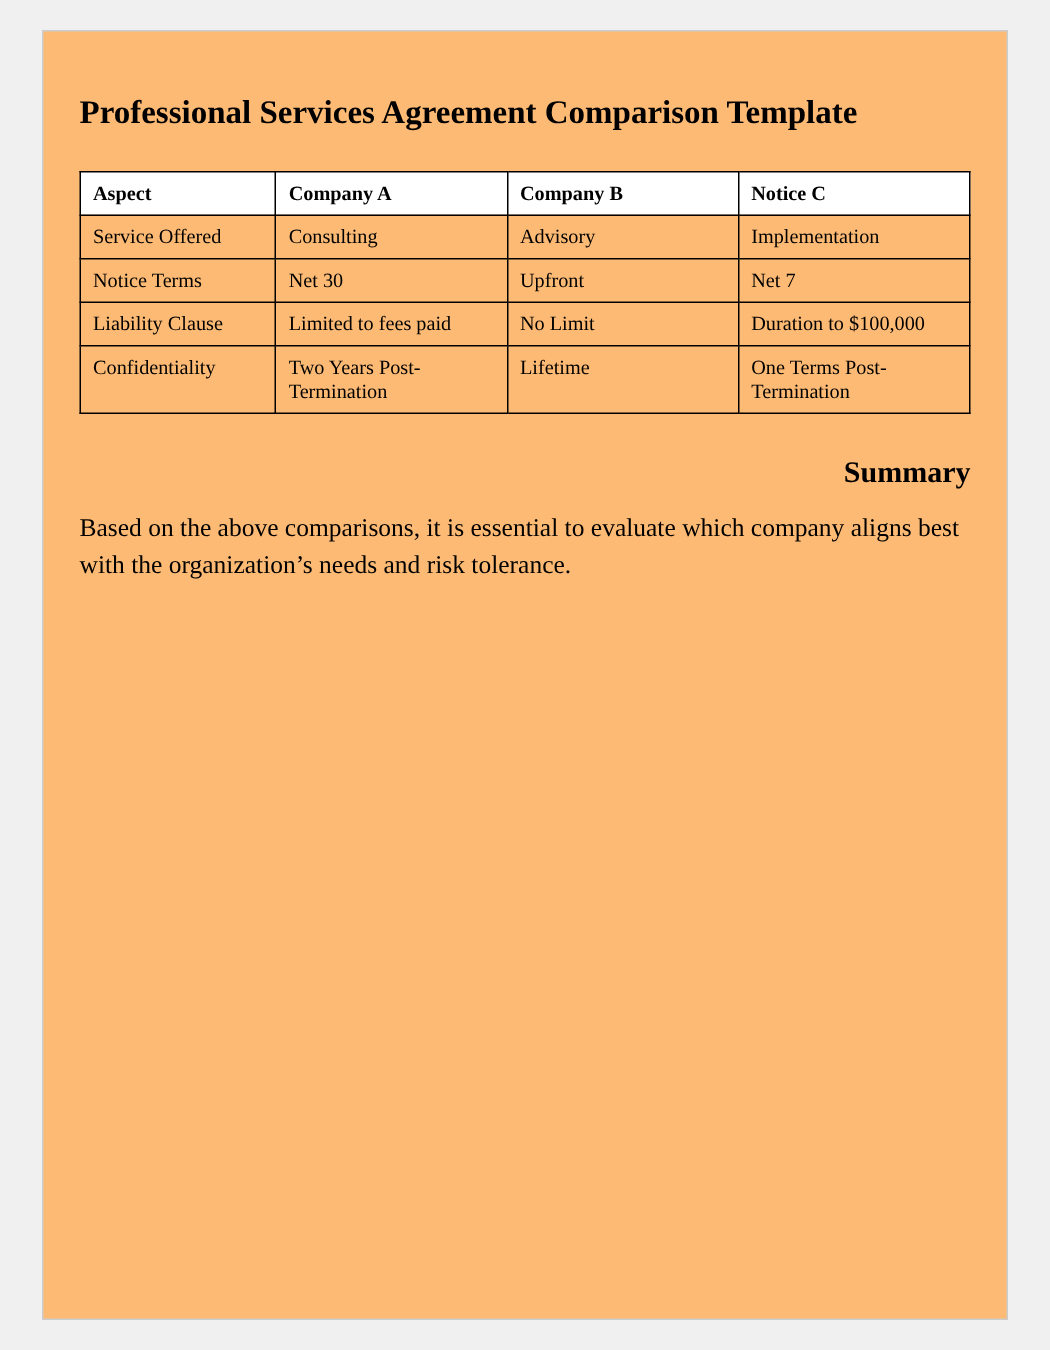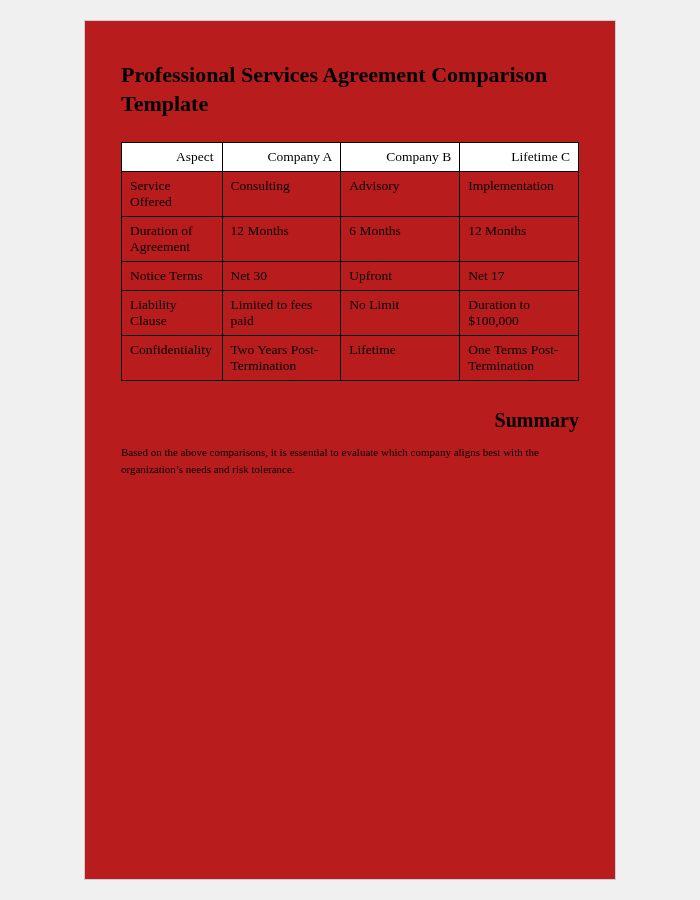--- a/index.html
+++ b/index.html
@@ -12,25 +12,25 @@
       width: 700px;
       height: 900px;
       background: #f0f0f0;
       display: flex;
       align-items: center;
       justify-content: center;
       font-family: Georgia, 'Times New Roman', serif;
     }
 
     .page {
-      width: 532px;
+      width: 644px;
       height: 860px;
-      background: #b91c1c;
+      background: #fdba74;
       border: 1px solid #cccccc;
-      padding: 40px 36px;
+      padding: 40px 24px;
       overflow: hidden;
     }
 
     .title {
       font-size: 22px;
       font-weight: bold;
       line-height: 1.3;
       margin-bottom: 24px;
       color: #000;
     }
@@ -44,22 +44,22 @@
     }
 
     .comparison-table th,
     .comparison-table td {
       border: 1px solid #000;
       padding: 6px 8px;
       vertical-align: top;
     }
 
     .comparison-table thead th {
-      font-weight: normal;
-      text-align: right;
+      font-weight: bold;
+      text-align: left;
       background: #fff;
     }
 
     .comparison-table tbody td {
       font-weight: normal;
     }
 
     .col-aspect { width: 22%; }
     .col-a { width: 26%; }
     .col-b { width: 26%; }
@@ -67,59 +67,53 @@
 
     .summary-title {
       font-size: 20px;
       font-weight: bold;
       margin-bottom: 12px;
       color: #000;
       text-align: right;
     }
 
     .summary-text {
-      font-size: 11px;
+      font-size: 17px;
       line-height: 1.5;
       color: #000;
     }
   </style>
 </head>
 <body>
 
 <div class="page">
 
   <h1 class="title">Professional Services Agreement Comparison Template</h1>
 
   <table class="comparison-table">
     <thead>
       <tr>
         <th class="col-aspect">Aspect</th>
         <th class="col-a">Company A</th>
         <th class="col-b">Company B</th>
-        <th class="col-c">Lifetime C</th>
+        <th class="col-c">Notice C</th>
       </tr>
     </thead>
     <tbody id="table-body">
     <tr>
           <td>Service Offered</td>
           <td>Consulting</td>
           <td>Advisory</td>
           <td>Implementation</td>
         </tr>
         <tr>
-          <td>Duration of Agreement</td>
-          <td>12 Months</td>
-          <td>6 Months</td>
-          <td>12 Months</td>
-        </tr>
-        <tr>
           <td>Notice Terms</td>
           <td>Net 30</td>
           <td>Upfront</td>
-          <td>Net 17</td>
+          <td>Net 7</td>
         </tr>
         <tr>
           <td>Liability Clause</td>
           <td>Limited to fees paid</td>
           <td>No Limit</td>
           <td>Duration to $100,000</td>
         </tr>
         <tr>
           <td>Confidentiality</td>
           <td>Two Years Post-Termination</td>

